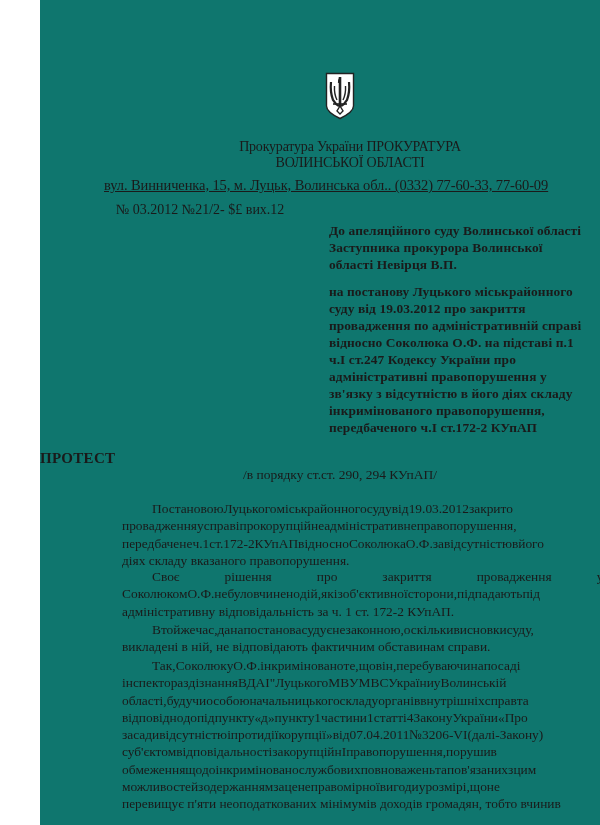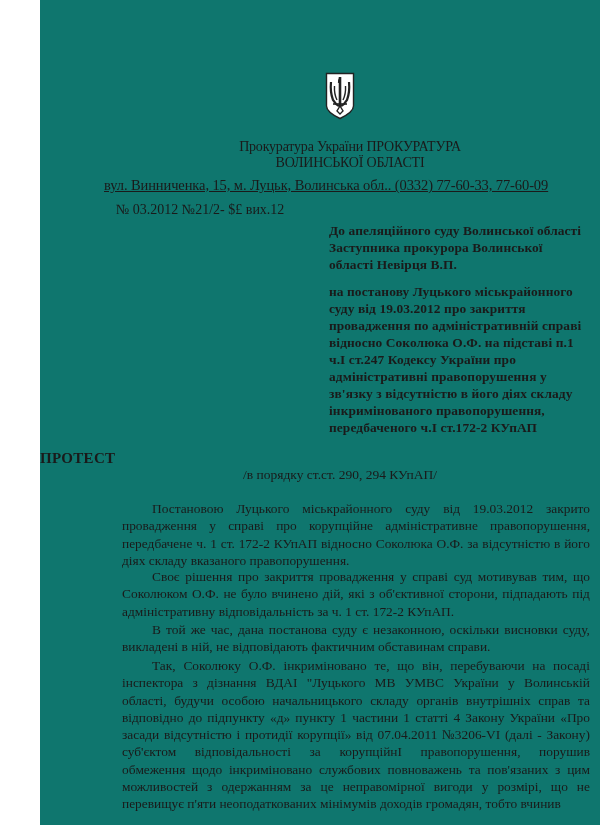--- a/index.html
+++ b/index.html
@@ -102,21 +102,20 @@
       height: 17.3px;
     }
     .para .ln.first { text-indent: 30px; }
     .para .ln.last { text-align-last: left; }
     .p1 { top: 500px; }
     .p2 { top: 568px; }
     .p3 { top: 621px; }
     .p4 { top: 657px; }
     .ln-flex {
       display: flex !important;
-      justify-content: space-between;
     }
   </style>
 </head>
 <body>
 
 <div class="page">
 
   <div class="emblem">
     <svg width="30" height="48" viewBox="0 0 30 48">
       <path d="M1.5 1.5 H28.5 V34 Q28.5 40 15 46.5 Q1.5 40 1.5 34 Z" fill="#fff" stroke="#222" stroke-width="1.4"></path>
@@ -189,21 +188,21 @@
         <span>О.Ф.</span>
         <span>за</span>
         <span>відсутністю</span>
         <span>в</span>
         <span>його</span>
       </span>
     <span class="ln last">діях складу вказаного правопорушення.</span>
   </div>
 
   <div class="para p2">
-    <span class="ln first ln-flex" style="padding-left: 30px; text-indent: 0px;">
+    <span class="ln first ln-flex" style="padding-left: 30px; text-indent: 0px; gap: 45px;">
         <span>Своє</span>
         <span>рішення</span>
         <span>про</span>
         <span>закриття</span>
         <span>провадження</span>
         <span>у</span>
         <span>справі</span>
         <span>суд</span>
         <span>мотивував</span>
         <span>тим,</span>

